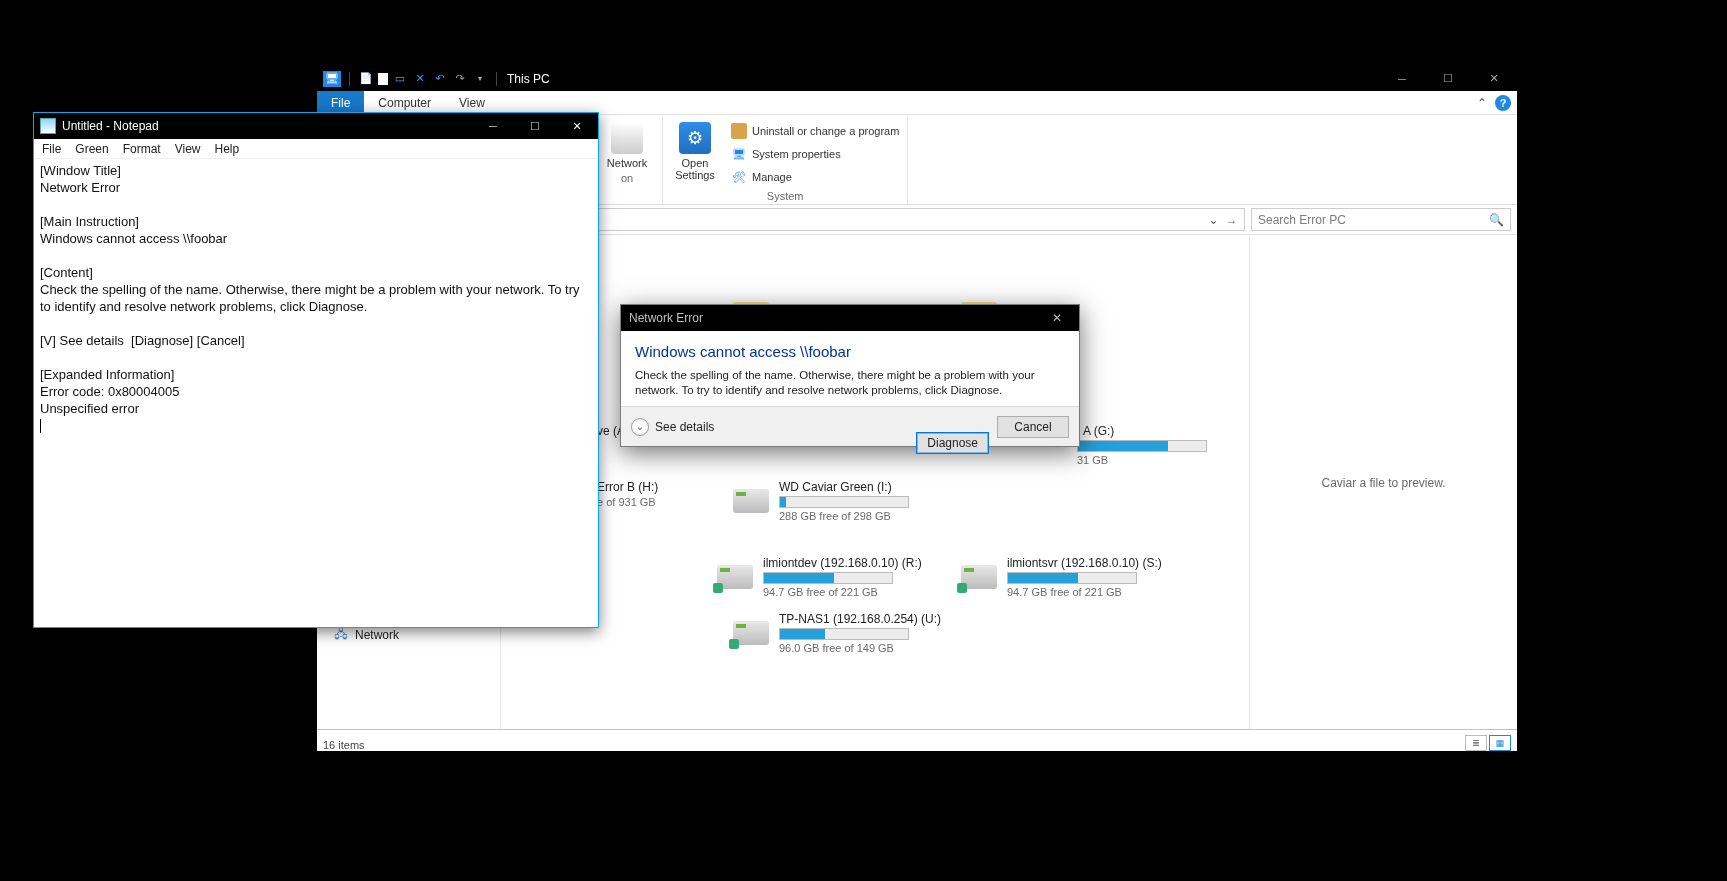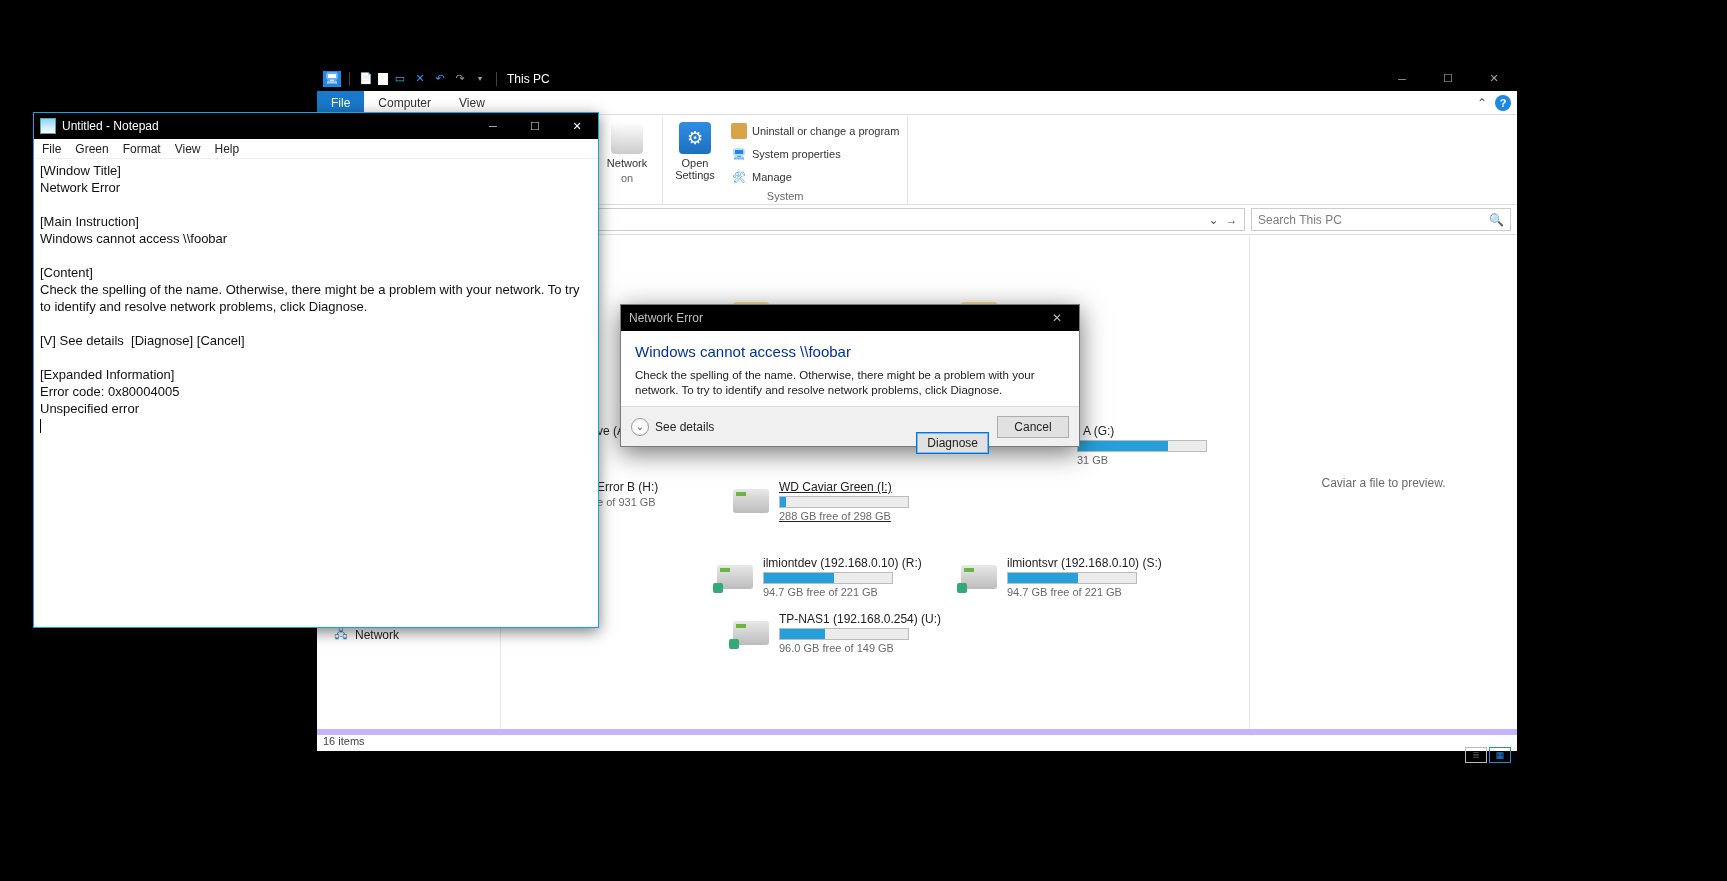--- a/index.html
+++ b/index.html
@@ -56,21 +56,21 @@
   .drive-icn::after{content:""; position:absolute; left:3px; top:3px; width:10px; height:4px; background:#6db33f;}
   .drive-icn.net::before{content:""; position:absolute; left:-4px; bottom:-4px; width:10px; height:10px; background:#3a7; border-radius:2px;}
   .capbar { width:130px; height:12px; border:1px solid #bcbcbc; background:#ececec; position:relative; margin-top:2px; }
   .capfill { position:absolute; left:0; top:0; bottom:0; background:#26a0da; }
   .captxt { font-size:11px; color:#6a6a6a; margin-top:2px; }
   .device-icn { width:36px; height:36px; border-radius:50%; background: radial-gradient(#4aa0ff,#0b4d9e); display:flex; align-items:center; justify-content:center; color:#fff; font-size:16px;}
   .device-id{ font-size:11px; color:#6a6a6a; margin-top:2px;}
 
   .preview-pane { width: 268px; border-left:1px solid #e8e8e8; display:flex; align-items:center; justify-content:center; font-size:12px; color:#6a6a6a; }
 
-  .status-bar { position:absolute; left:0; right:0; bottom:0; height:22px; border-top:6px solid #c4b5fd; display:flex; align-items:flex-start; font-size:11px; color:#444; padding:0 6px; background:#fff;flex-direction:column;}
+  .status-bar { position:absolute; left:0; right:0; bottom:0; height:22px; border-top:1px solid #c4b5fd; display:flex; align-items:flex-end; font-size:11px; color:#444; padding:0 6px; background:#fff;}
   .view-toggles { margin-left:auto; display:flex; gap:2px; }
   .vt { width:22px; height:16px; border:1px solid #bbb; display:flex; align-items:center; justify-content:center; color:#555; font-size:9px;}
   .vt.active { border-color:#1e88e5; color:#1e88e5; }
 
   
   
   
   .notepad {
     position:absolute; left:33px; top:112px; width:566px; height:516px;
     background:#fff; border:1px solid #0ea5e9; box-shadow: 0 4px 14px rgba(0,0,0,.5);
@@ -172,21 +172,21 @@
     </div>
   </div>
 
   <div class="addr-row">
     <div class="addr-box">
       <span style="flex:1"></span>
       <span class="addr-drop">⌄</span>
       <span class="addr-drop">→</span>
     </div>
     <div class="search-box">
-      <span>Search This PC</span>
+      <span>Search Error PC</span>
       <span class="search-icn">🔍</span>
     </div>
   </div>
 
   <div class="expl-body">
     <div class="nav-pane">
       <div style="height:352px"></div>
       <div class="nav-item">
         <span class="nav-icn" style="color:#3b82c4">📚</span>
         <span>Libraries</span>
@@ -220,21 +220,21 @@
             </div>
           <div class="captxt">31 GB</div>
         </div>
       </div>
       <div class="drive-item" style="left:96px; top:244px;">
         <div>
           <div>Error B (H:)</div>
           <div class="captxt">e of 931 GB</div>
         </div>
       </div>
-      <div class="drive-item" style="left:232px; top:244px;text-decoration:underline;">
+      <div class="drive-item" style="left:232px; top:244px;">
         <div class="drive-icn"></div>
         <div>
           <div>WD Caviar Green (I:)</div>
           <div class="capbar">
               <div class="capfill" style="width:5%"></div>
             </div>
           <div class="captxt">288 GB free of 298 GB</div>
         </div>
       </div>
 

